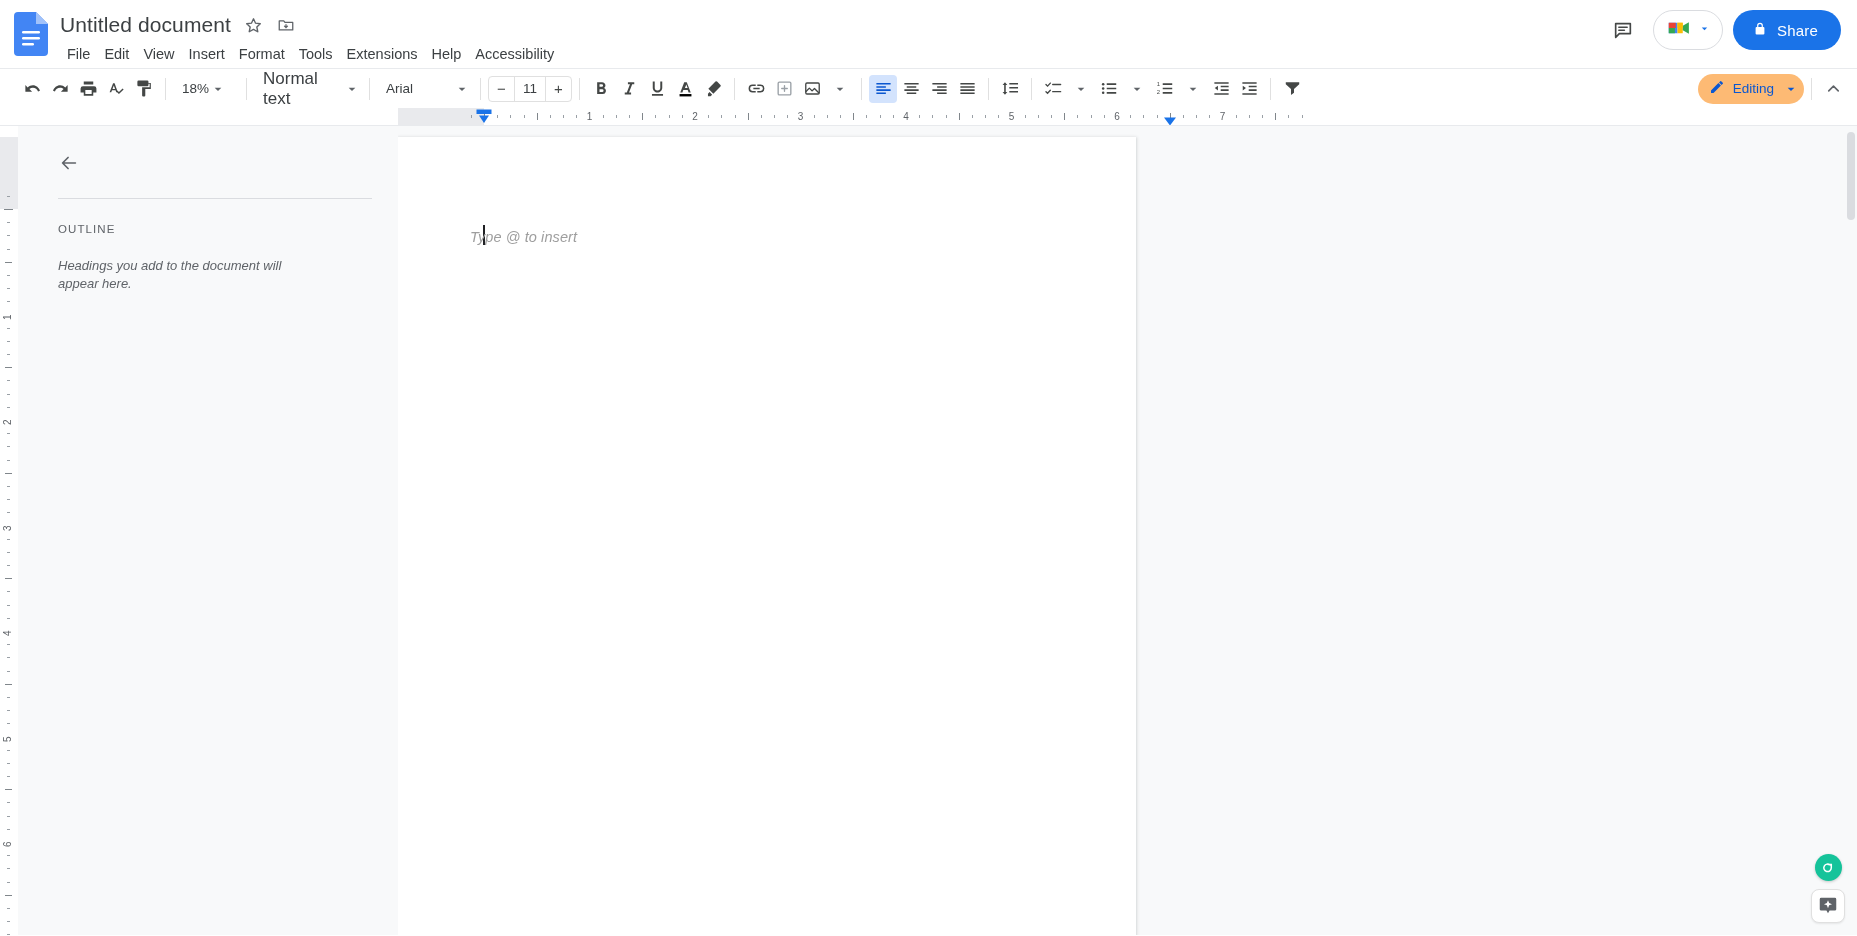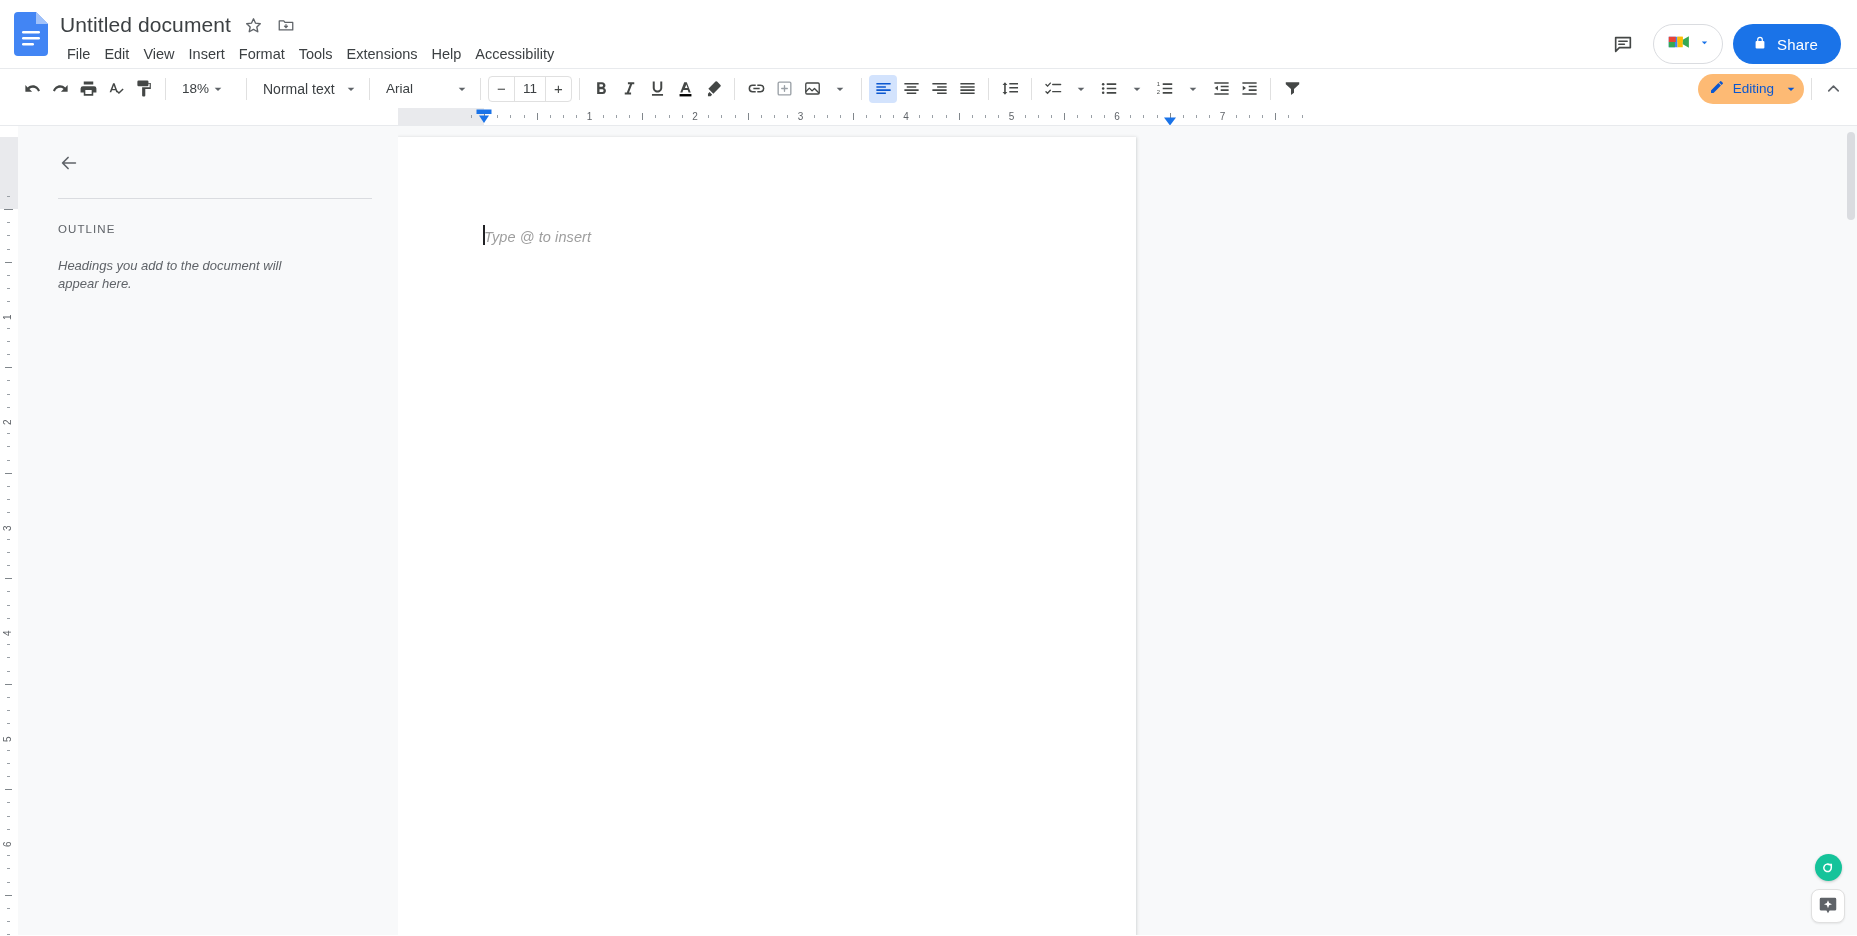--- a/index.html
+++ b/index.html
@@ -60,21 +60,21 @@
     padding: 3px 7px;
     border-radius: 4px;
     line-height: 19px;
     white-space: nowrap;
     cursor: default;
   }
 
   .header-right {
     position: absolute;
     right: 16px;
-    top: 24px;
+    top: 10px;
     display: flex;
     align-items: flex-end;
     gap: 10px;
   }
   .icon-btn-round {
     width: 40px; height: 40px;
     border-radius: 50%;
     display: flex; align-items: center; justify-content: center;
     color: #444746;
     cursor: pointer;
@@ -144,21 +144,21 @@
   }
 
   .style-ctl {
     display: flex; align-items: center;
     justify-content: space-between;
     height: 28px;
     width: 108px;
     padding: 0 2px 0 9px;
     border-radius: 4px;
     cursor: pointer;
-    font-size: 14px;
+    font-size: 17px;
     color: #3c4043;
   }
 
   .font-ctl {
     display: flex; align-items: center;
     justify-content: space-between;
     height: 28px;
     width: 96px;
     padding: 0 2px 0 9px;
     border-radius: 4px;
@@ -360,21 +360,21 @@
     margin-left: 0;
     margin-top: 11px;
     min-height: 960px;
     background: #ffffff;
     box-shadow: 0 1px 3px 1px rgba(60,64,67,0.15), 0 1px 2px 0 rgba(60,64,67,0.1);
     position: relative;
     flex: 0 0 auto;
   }
   .doc-text {
     position: absolute;
-    left: 86px;
+    left: 72px;
     top: 92px;
     font-size: 14.5px;
     font-style: italic;
     color: #9e9e9e;
     letter-spacing: 0.1px;
     white-space: nowrap;
   }
   .caret {
     position: absolute;
     left: 85px;

